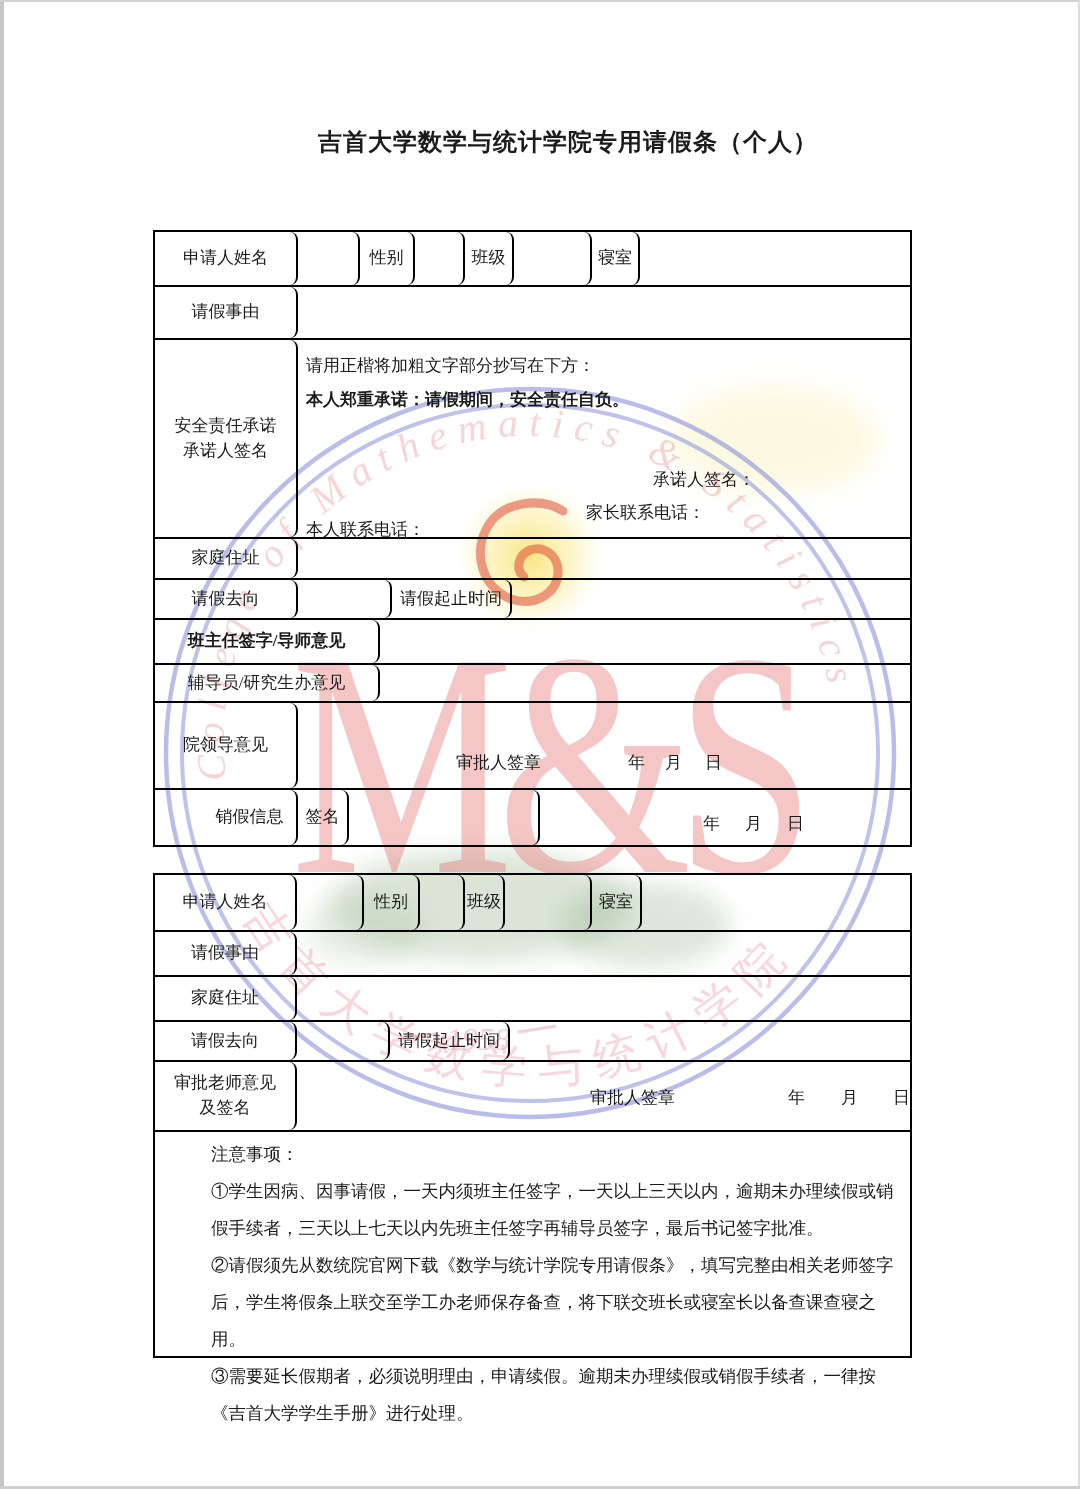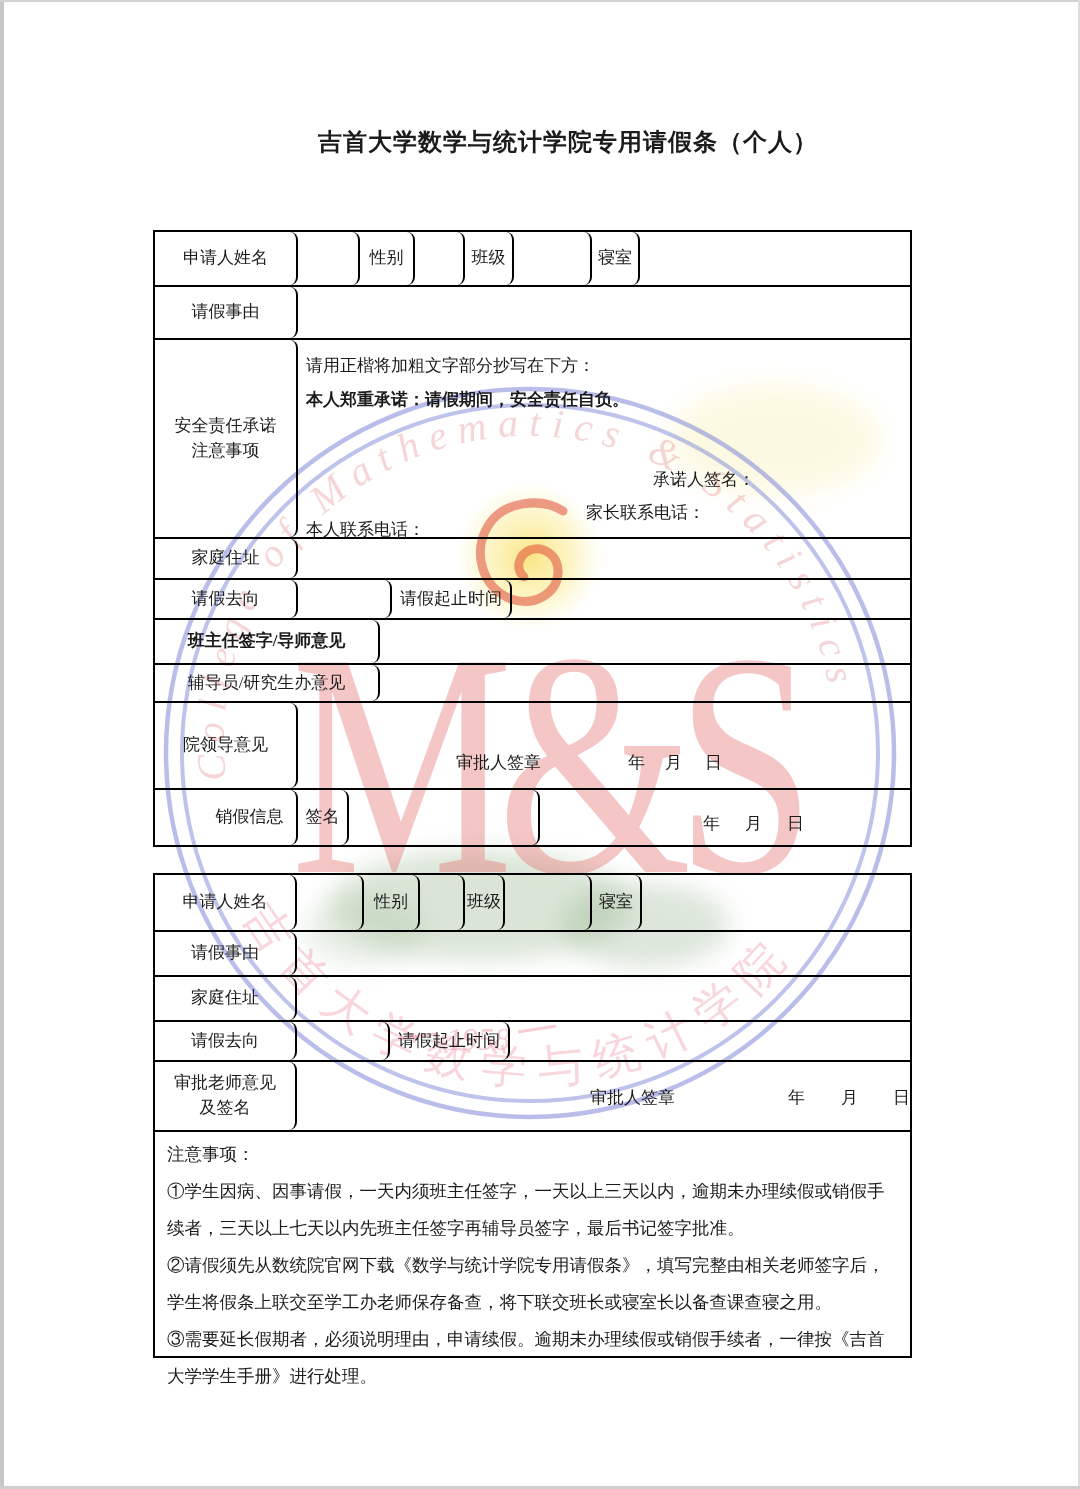--- a/index.html
+++ b/index.html
@@ -103,21 +103,21 @@
     </div>
 
     <div class="t-row" style="height:53px;">
       <div class="t-cell" style="width:143px;">请假事由</div>
       <div class="t-cell grow"></div>
     </div>
 
     <div class="t-row" style="height:199px;">
       <div class="t-cell" style="width:143px;">
         <div>安全责任承诺</div>
-        <div>注意事项</div>
+        <div>承诺人签名</div>
       </div>
       <div class="t-cell grow left-align">
         <span class="abs" style="left:8px; top:14px;">请用正楷将加粗文字部分抄写在下方：</span>
         <span class="abs bold" style="left:8px; top:48px;text-align:center;">本人郑重承诺：请假期间，安全责任自负。</span>
         <span class="abs" style="left:355px; top:128px;">承诺人签名：</span>
         <span class="abs" style="left:8px; top:178px;">本人联系电话：</span>
         <span class="abs" style="left:288px; top:161px;">家长联系电话：</span>
       </div>
     </div>
 
@@ -201,21 +201,21 @@
         <div>及签名</div>
       </div>
       <div class="t-cell grow">
         <span class="abs" style="left:293px; top:24px;">审批人签章</span>
         <span class="abs" style="left:491px; top:24px;">年</span>
         <span class="abs" style="left:544px; top:24px;">月</span>
         <span class="abs" style="left:596px; top:24px;">日</span>
       </div>
     </div>
 
-    <div class="t-row" style="flex:1;">
+    <div class="t-row" style="flex:1;padding-left:44px;">
       <div class="t-cell grow notes-cell">
         <div>注意事项：</div>
         <div>①学生因病、因事请假，一天内须班主任签字，一天以上三天以内，逾期未办理续假或销假手续者，三天以上七天以内先班主任签字再辅导员签字，最后书记签字批准。</div>
         <div>②请假须先从数统院官网下载《数学与统计学院专用请假条》，填写完整由相关老师签字后，学生将假条上联交至学工办老师保存备查，将下联交班长或寝室长以备查课查寝之用。</div>
         <div>③需要延长假期者，必须说明理由，申请续假。逾期未办理续假或销假手续者，一律按《吉首大学学生手册》进行处理。</div>
       </div>
     </div>
   </div>
 
   <div class="edge-left"></div>

